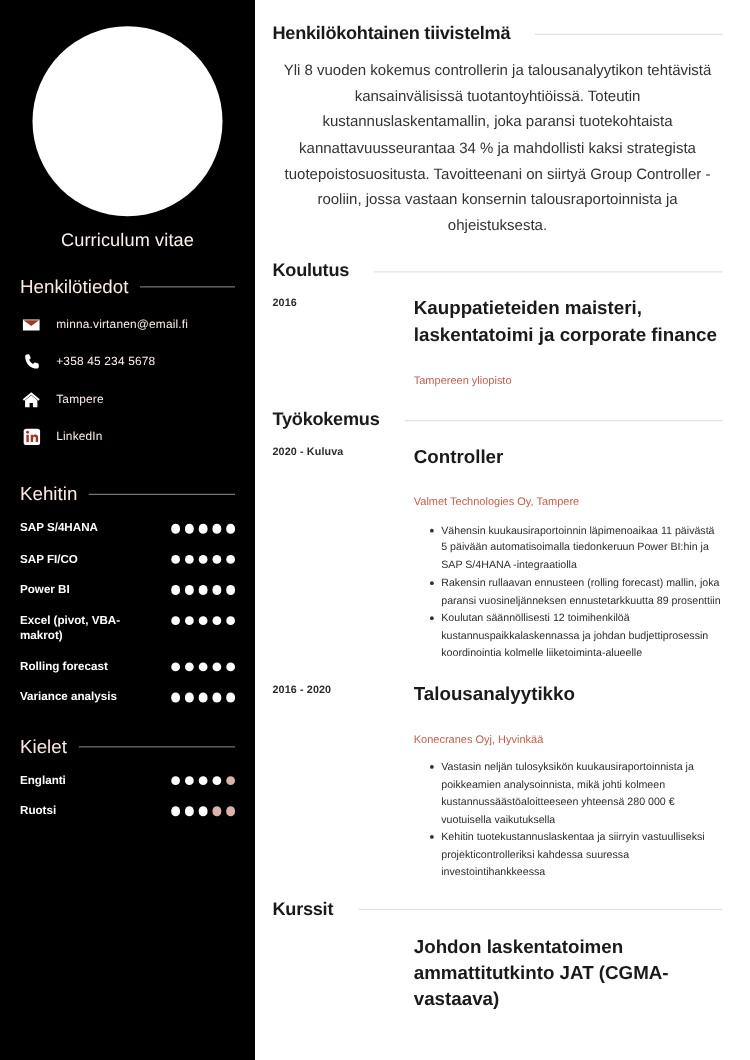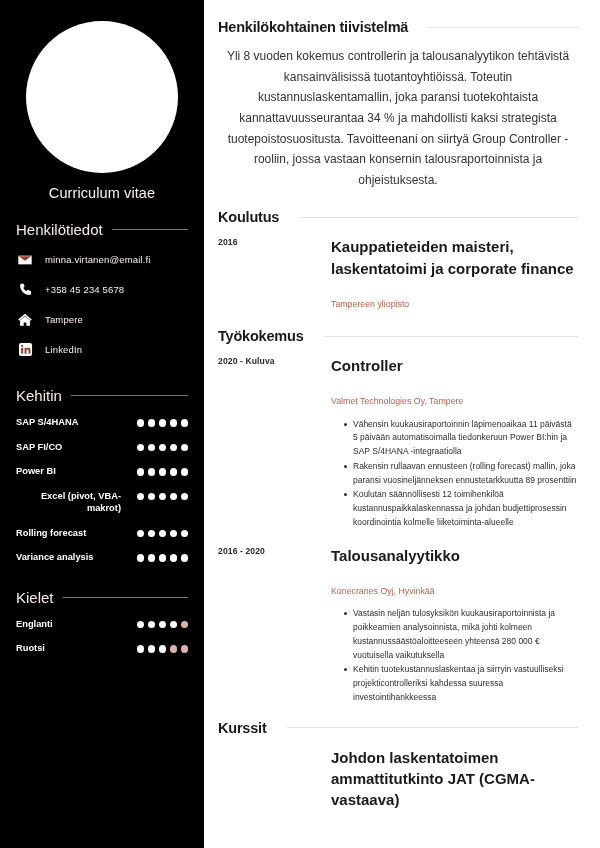--- a/index.html
+++ b/index.html
@@ -105,21 +105,20 @@
     justify-content: space-between;
     margin-bottom: 12px;
     gap: 6px;
   }
   .skill-name {
     font-size: 9.3px;
     font-weight: bold;
     color: #ffffff;
     line-height: 1.35;
     max-width: 105px;
-    text-align: right;
   }
   .dots {
     display: flex;
     gap: 3.5px;
     flex: 0 0 auto;
     padding-top: 3px;
   }
   .dot {
     width: 7.5px;
     height: 7.5px;

